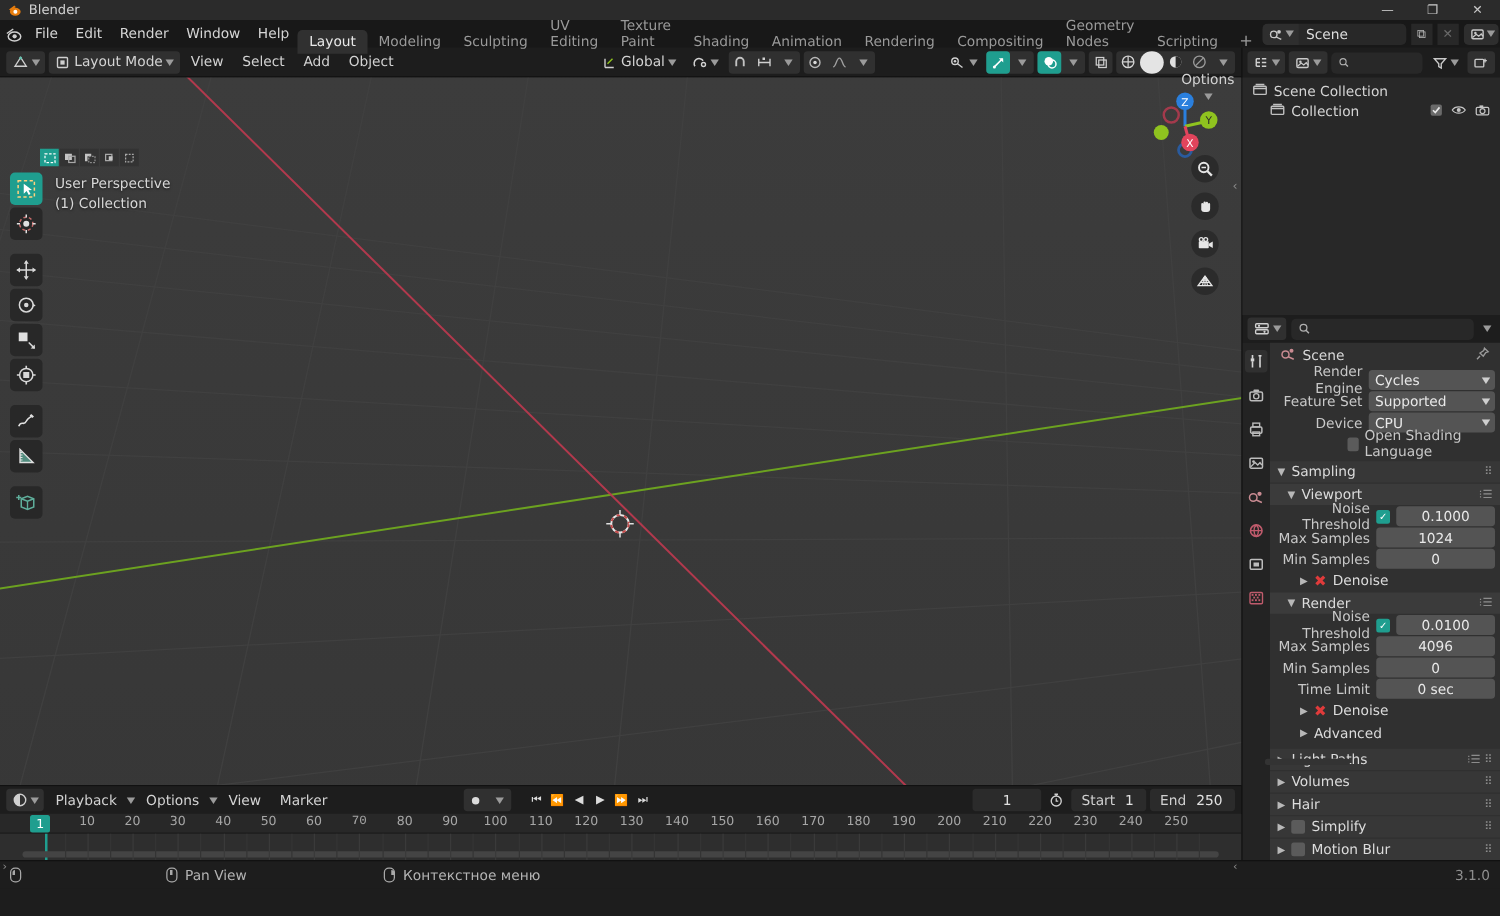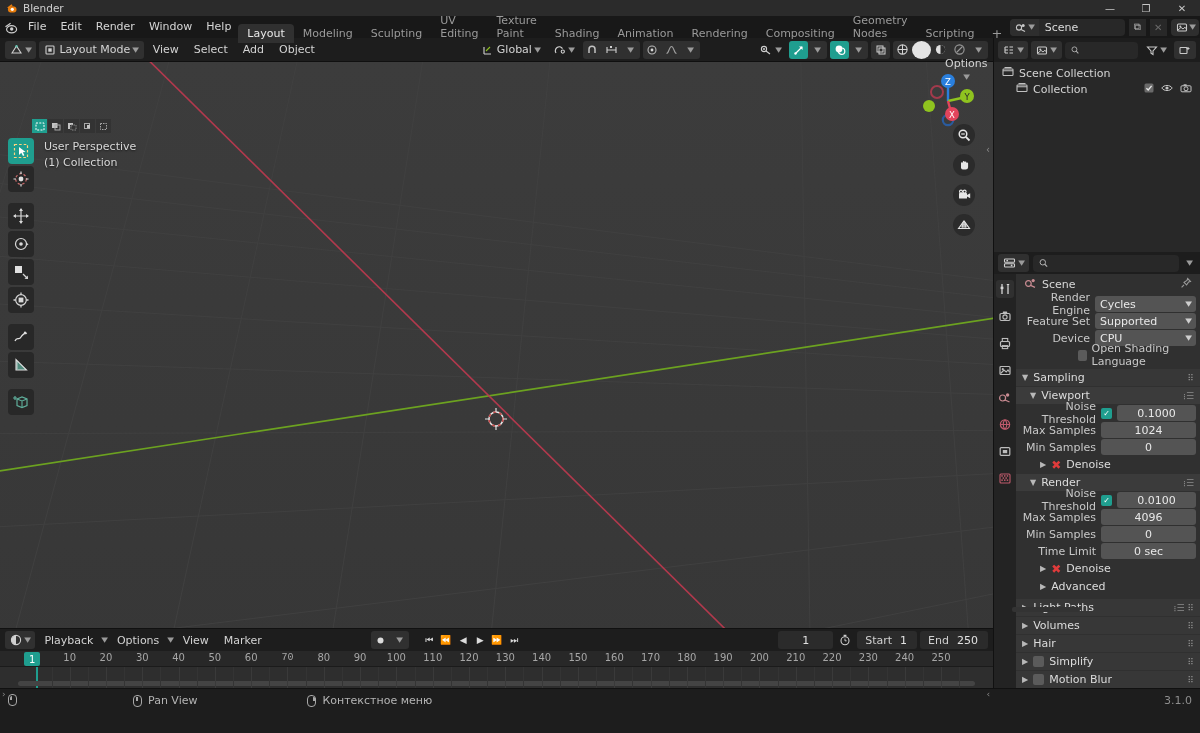--- a/index.html
+++ b/index.html
@@ -196,21 +196,21 @@
   .panel-hdr .tri { font-size:8px; color:#b8b8b8; }
   .panel-hdr .dots { margin-left:auto; padding-right:6px; display:flex; gap:3px; color:#8c8c8c; font-size:9px; }
   .row-sub { padding-left: 6px; }
   .xmark { color:#e03b3b; font-size:12px; font-weight:bold; line-height:10px;}
 
   
   .statusbar {
     height: 23px; background: #1d1d1d; display:flex; align-items:center; padding:0 8px;
     font-size:11px; color:#b4b4b4; border-top:1px solid #111;
   }
-  .status-item { display:flex; align-items:flex-end; gap:6px; margin-right:110px;}
+  .status-item { display:flex; align-items:flex-start; gap:6px; margin-right:110px;}
   .status-ver { margin-left:auto; color:#8e8e8e; font-size:11px;}
   .mouse-ico { width:9px; height:12px; border:1.3px solid #a8a8a8; border-radius:4px 4px 4px 4px; position:relative;}
   .mouse-ico.mid::after { content:""; position:absolute; left:2.4px; top:1.5px; width:2px; height:3.5px; background:#a8a8a8;}
   .mouse-ico.right::after { content:""; position:absolute; left:4.4px; top:1px; width:2.8px; height:4px; background:#a8a8a8; border-radius:0 3px 0 0;}
   .mouse-ico.left::after { content:""; position:absolute; left:0.5px; top:1px; width:2.8px; height:4px; background:#a8a8a8; border-radius:3px 0 0 0;}
   .status-drag { position:absolute; right:8px; bottom:1px; width:68px; height:5px; background:#333; border-radius:2px;}
 </style>
 </head>
 <body>
 

